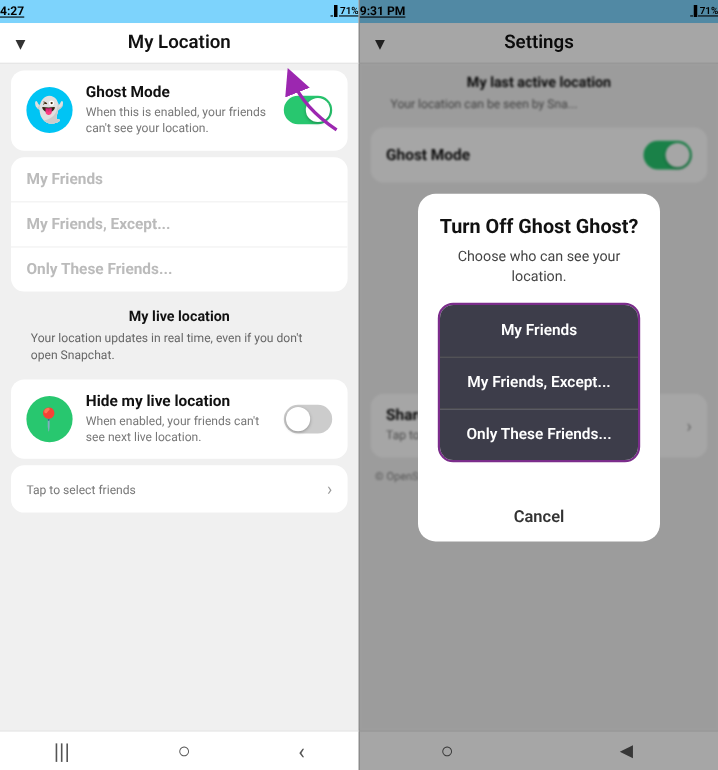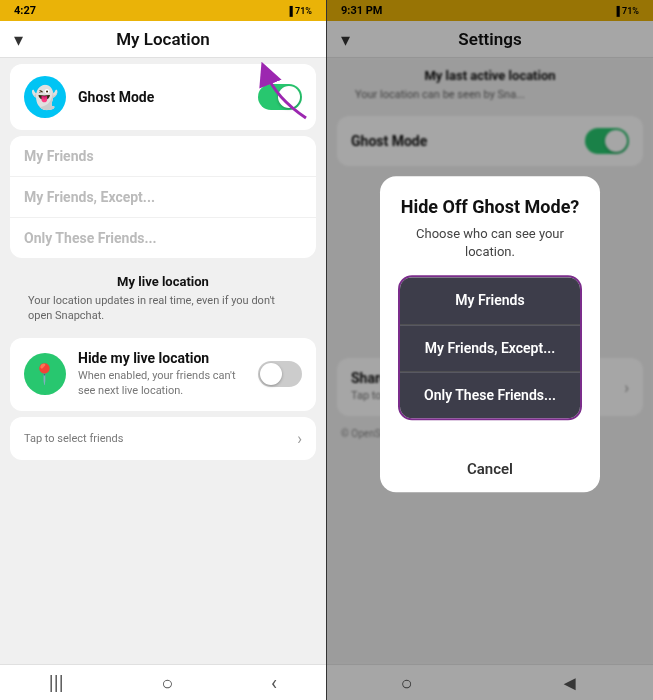--- a/index.html
+++ b/index.html
@@ -24,25 +24,26 @@
 
     .phone-panel.left {
       border-right: 1px solid #333;
     }
 
     
     .status-bar {
       display: flex;
       justify-content: space-between;
       align-items: center;
-      padding: 4px 14px;
-      background: #eab308;
+      padding: 4px 0;
+      background: #7dd3fc;
       font-size: 10px;
       font-weight: 600;
       min-height: 20px;
+      text-decoration: underline;
     }
     .status-bar .time { font-size: 11px; font-weight: 700; }
     .status-bar .icons { display: flex; align-items: center; gap: 3px; font-size: 9px; }
 
     
     .nav-bar {
       display: flex;
       align-items: center;
       justify-content: center;
       padding: 8px 14px;
@@ -257,20 +258,21 @@
 
   <div class="content">
 
     <div class="card">
       <div class="card-item">
         <div class="icon-wrap">
           <span style="font-size:22px;">👻</span>
         </div>
         <div class="text-block">
           <div class="item-title">Ghost Mode</div>
+          <div class="item-sub">When this is enabled, your friends can't see your location.</div>
         </div>
         <div class="toggle on"></div>
       </div>
     </div>
 
     <div class="card">
       <div class="card-item dimmed">
         <div class="text-block">
           <div class="item-title">My Friends</div>
         </div>
@@ -374,21 +376,21 @@
         <span class="chevron">›</span>
       </div>
     </div>
 
     <div style="padding: 6px 14px; font-size: 10px; color: #888;">© OpenStreetMap, © Maxar and other data providers</div>
   </div>
 
   <div class="overlay-bg"></div>
 
   <div class="modal">
-    <div class="modal-title">Hide Off Ghost Mode?</div>
+    <div class="modal-title">Turn Off Ghost Ghost?</div>
     <div class="modal-sub">Choose who can see your location.</div>
     <div class="modal-options">
       <div class="modal-option">My Friends</div>
       <div class="modal-option">My Friends, Except...</div>
       <div class="modal-option">Only These Friends...</div>
     </div>
     <div class="modal-cancel">Cancel</div>
   </div>
 
   <div class="bottom-nav">

